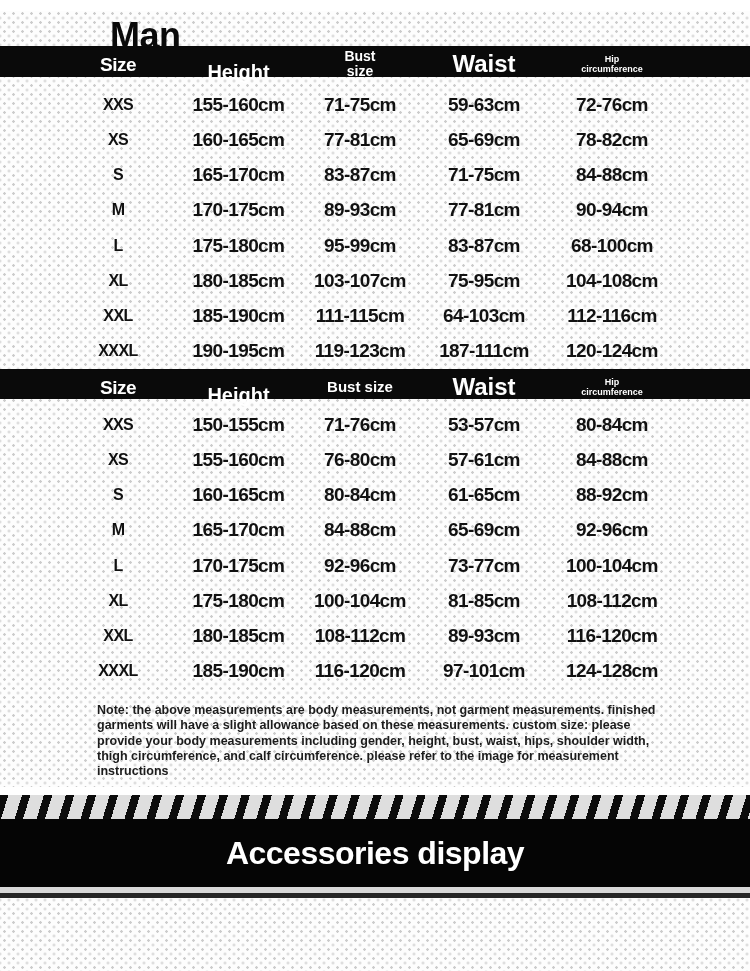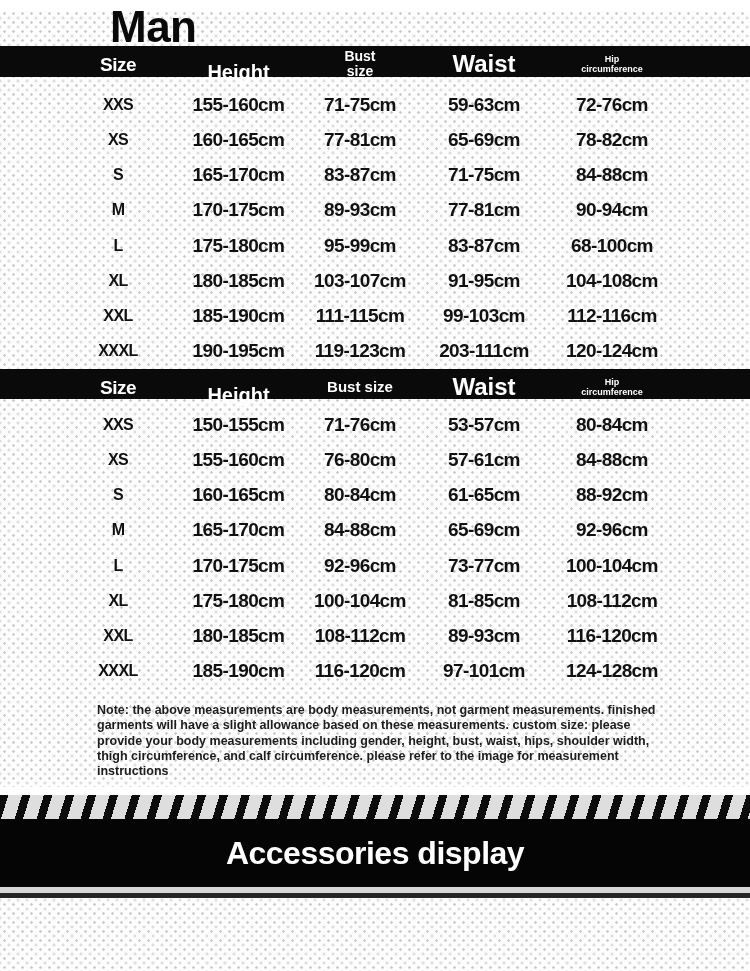--- a/index.html
+++ b/index.html
@@ -20,22 +20,22 @@
     background-position: 0 0, 4.5px 4.5px;
   }
 
   
   .title-band {
     height: 46px;
     background: linear-gradient(#ffffff 0 11px, rgba(255,255,255,0) 11px);
   }
   .man-title {
     padding-left: 110px;
-    padding-top: 2px;
-    font-size: 44px;
+    padding-top: 15px;
+    font-size: 36px;
     font-weight: 700;
     letter-spacing: -0.5px;
     color: #0a0a0a;
   }
   .woman-gap { height: 73px; }
   .woman-title {
     padding-left: 108px;
     padding-top: 29px;
     font-size: 16px;
     font-weight: 700;
@@ -173,37 +173,37 @@
         <div class="td">175-180cm</div>
         <div class="td">95-99cm</div>
         <div class="td">83-87cm</div>
         <div class="td">68-100cm</div>
       </div>
 
       <div class="trow grid">
         <div class="td td-size">XL</div>
         <div class="td">180-185cm</div>
         <div class="td">103-107cm</div>
-        <div class="td">91-95cm</div>
+        <div class="td">75-95cm</div>
         <div class="td">104-108cm</div>
       </div>
 
       <div class="trow grid">
         <div class="td td-size">XXL</div>
         <div class="td">185-190cm</div>
         <div class="td">111-115cm</div>
-        <div class="td">99-103cm</div>
+        <div class="td">64-103cm</div>
         <div class="td">112-116cm</div>
       </div>
 
       <div class="trow grid">
         <div class="td td-size">XXXL</div>
         <div class="td">190-195cm</div>
         <div class="td">119-123cm</div>
-        <div class="td">203-111cm</div>
+        <div class="td">187-111cm</div>
         <div class="td">120-124cm</div>
       </div>
     </div>
 
 
   <div class="thead woman grid">
     <div class="th th-size">Size</div>
     <div class="th th-height">Height</div>
     <div class="th th-bust">Bust size</div>
     <div class="th th-waist">Waist</div>

